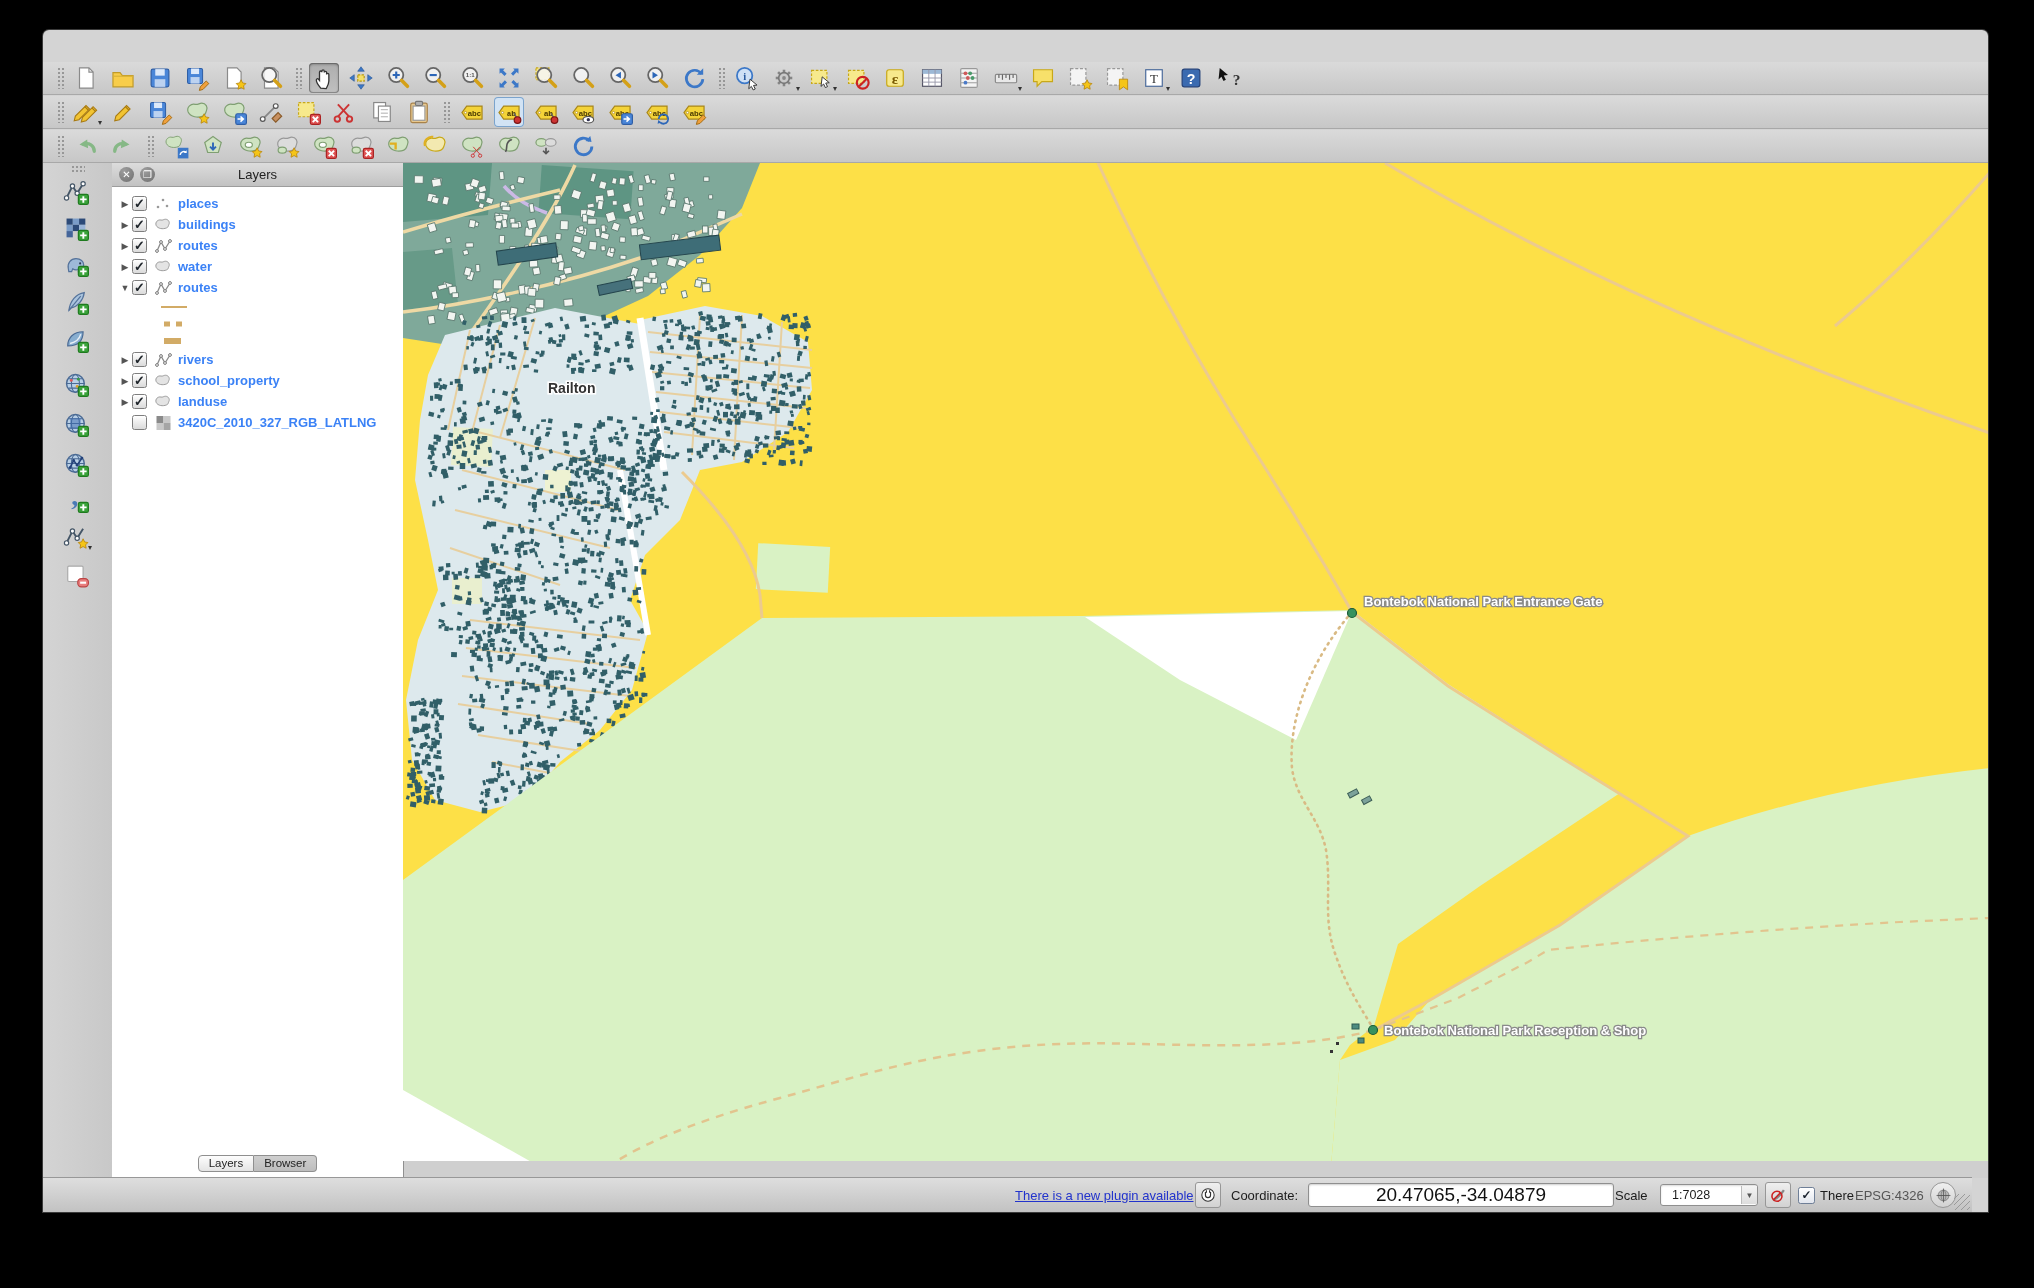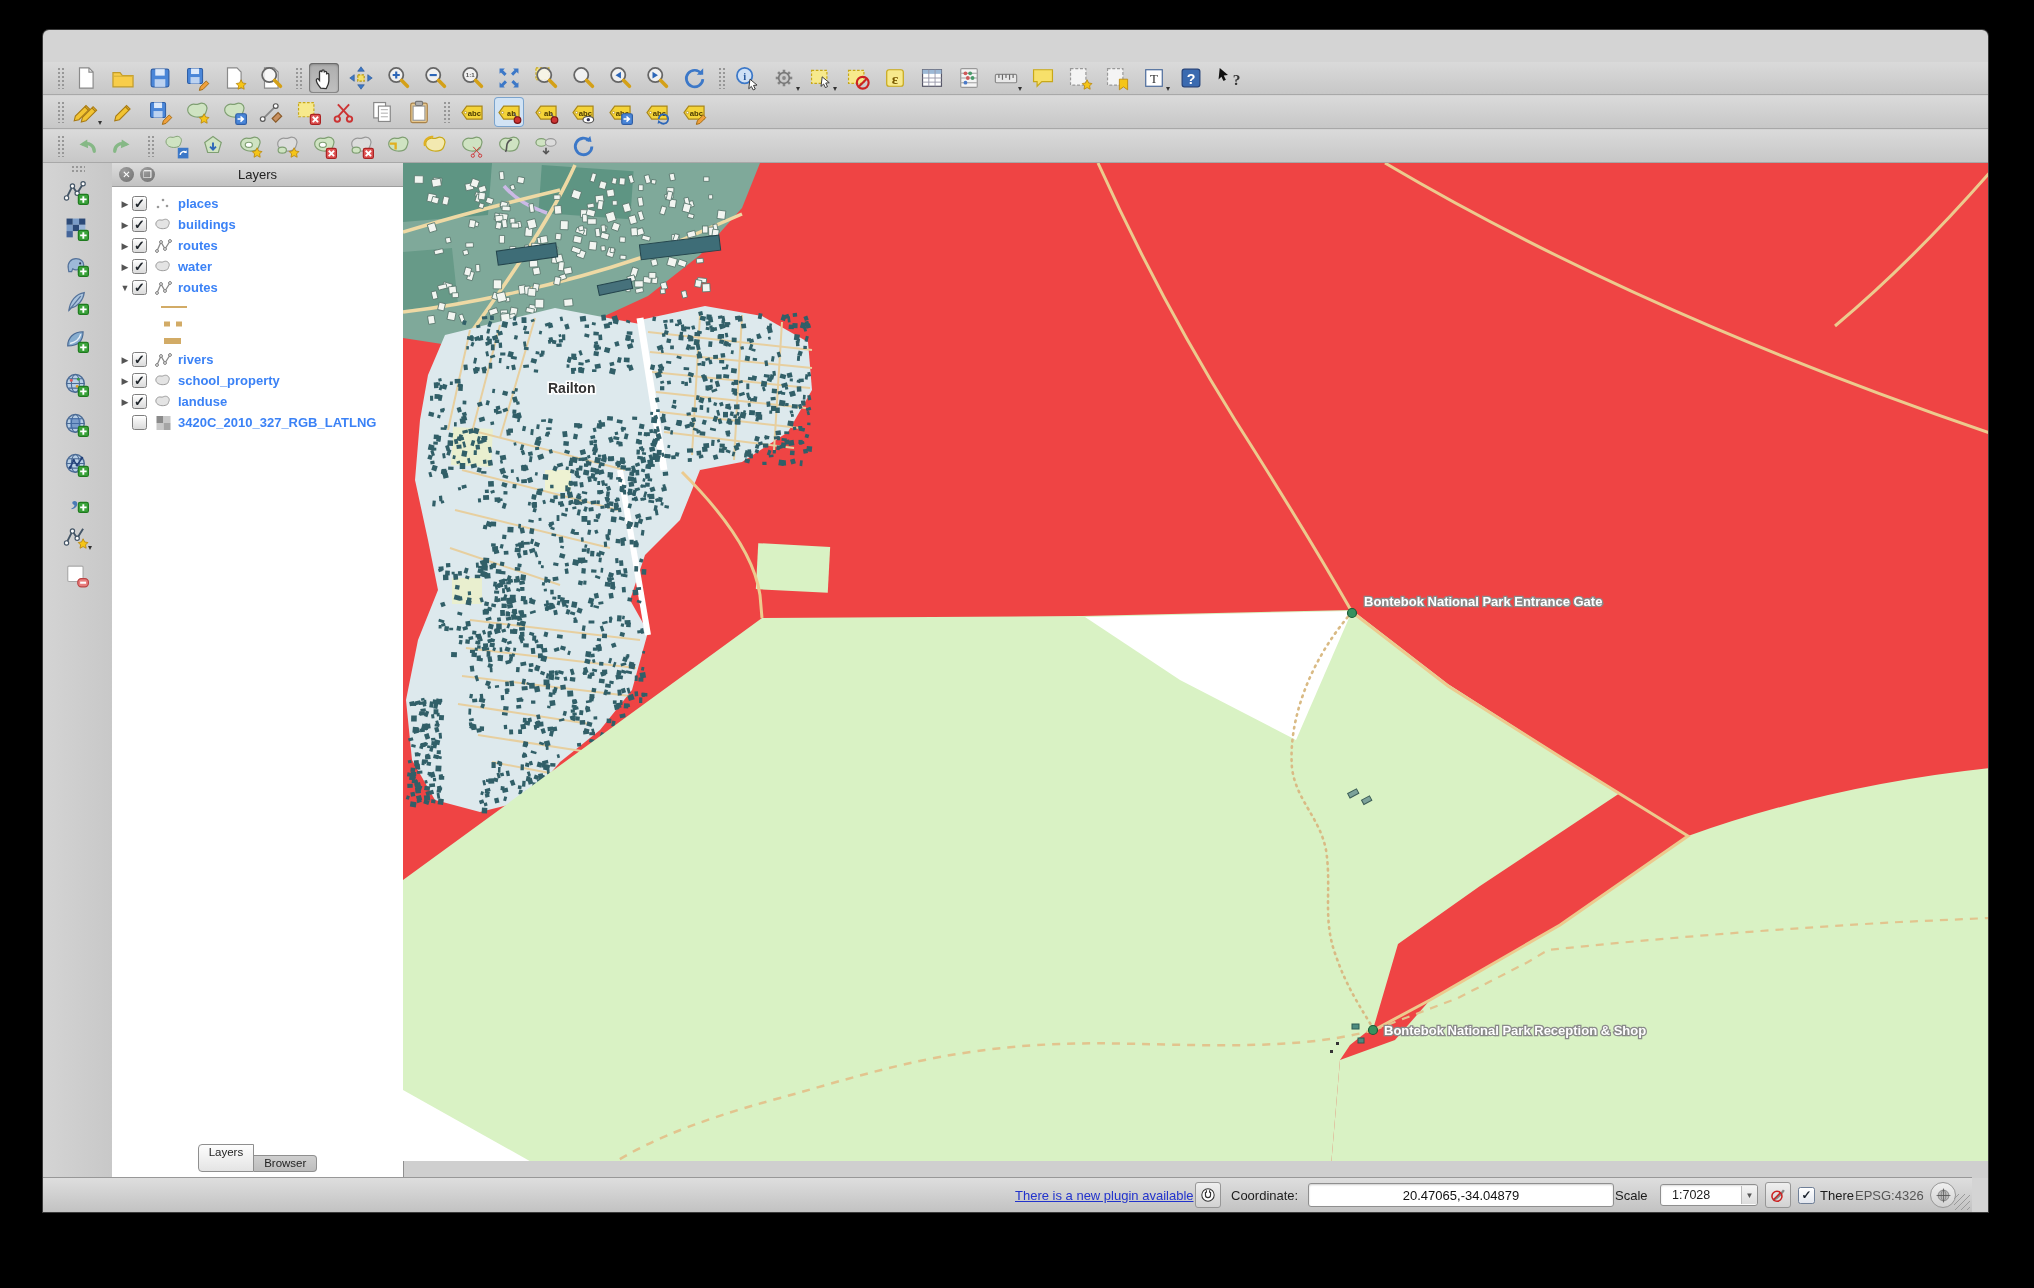--- a/index.html
+++ b/index.html
@@ -50,30 +50,30 @@
   .cb.off{color:transparent;}
   .sym{width:22px;display:flex;justify-content:center;margin-right:4px;}
   .lname{font-size:13px;font-weight:bold;color:#3b82f6;white-space:nowrap;text-align:right;}
   .lname.sel{}
   .legrow{display:flex;align-items:center;height:17px;padding-left:42px;}
   
   #panel-tabs{position:absolute;bottom:6px;left:0;right:0;display:flex;justify-content:center;}
   .ptab{font-size:11.5px;color:#222;border:1px solid #8f8f8f;padding:1px 10px 2px;background:linear-gradient(#cfcfcf,#bdbdbd);}
   .ptab.on{background:linear-gradient(#fdfdfd,#e4e4e4);}
   .ptab:first-child{border-radius:4px 0 0 4px;}
-  .ptab:last-child{border-radius:0 4px 4px 0;border-left:none;margin-top:11px;}
+  .ptab:last-child{border-radius:0 4px 4px 0;border-left:none;}
   
-  #map{position:absolute;left:360px;top:0;width:1585px;bottom:17px;background:#ef4444;overflow:hidden;}
+  #map{position:absolute;left:360px;top:0;width:1585px;bottom:17px;background:#fde047;overflow:hidden;}
   
   #statusbar{position:absolute;left:0;right:16px;bottom:0;height:34px;background:linear-gradient(#dedede,#c2c2c2);
              border-top:1px solid #989898;font-size:13px;color:#1c1c1c;}
   #statusbar .sb{position:absolute;top:0;height:34px;display:flex;align-items:center;}
   #plugin-link{color:#2233cc;text-decoration:underline;cursor:pointer;}
   #coord-field{width:300px;height:20px;border:1px solid #8f8f8f;border-radius:3px;background:#fff;
-               text-align:center;font-size:13px;color:#111;box-shadow:inset 0 1px 2px rgba(0,0,0,.2);
+               text-align:center;font-size:19px;color:#111;box-shadow:inset 0 1px 2px rgba(0,0,0,.2);
                font-family:"Liberation Sans",sans-serif;}
   #scale-combo{width:96px;height:20px;border:1px solid #8f8f8f;border-radius:3px;background:#fff;display:flex;
                align-items:center;box-shadow:inset 0 1px 2px rgba(0,0,0,.15);}
   #scale-combo .val{flex:1;padding-left:11px;font-size:12.5px;}
   #scale-combo .arr{width:15px;height:18px;border-left:1px solid #bbb;font-size:8px;color:#555;display:flex;
                align-items:center;justify-content:center;background:linear-gradient(#f4f4f4,#ddd);}
   .sbtn{width:24px;height:24px;border:1px solid #979797;border-radius:3px;background:linear-gradient(#efefef,#d2d2d2);
         display:flex;align-items:center;justify-content:center;}
   #render-cb{width:15px;height:15px;border:1px solid #6f7f97;border-radius:2.5px;background:linear-gradient(#fff,#e2e6ee);
              font-size:12px;line-height:14px;text-align:center;color:#18202c;font-weight:bold;margin-right:5px;}

